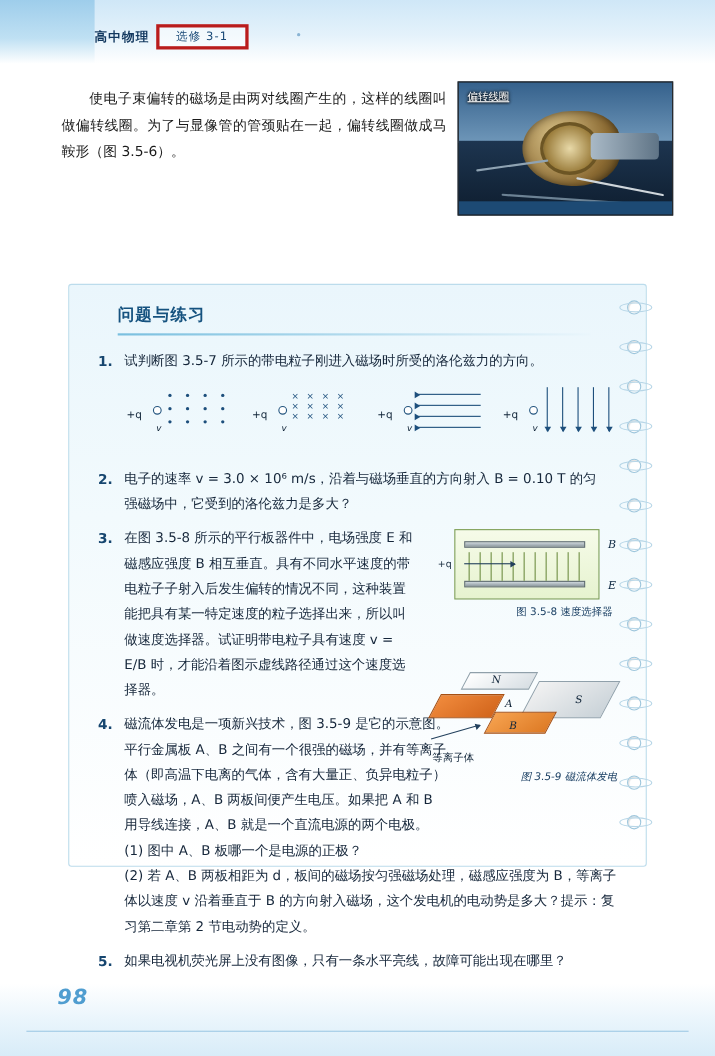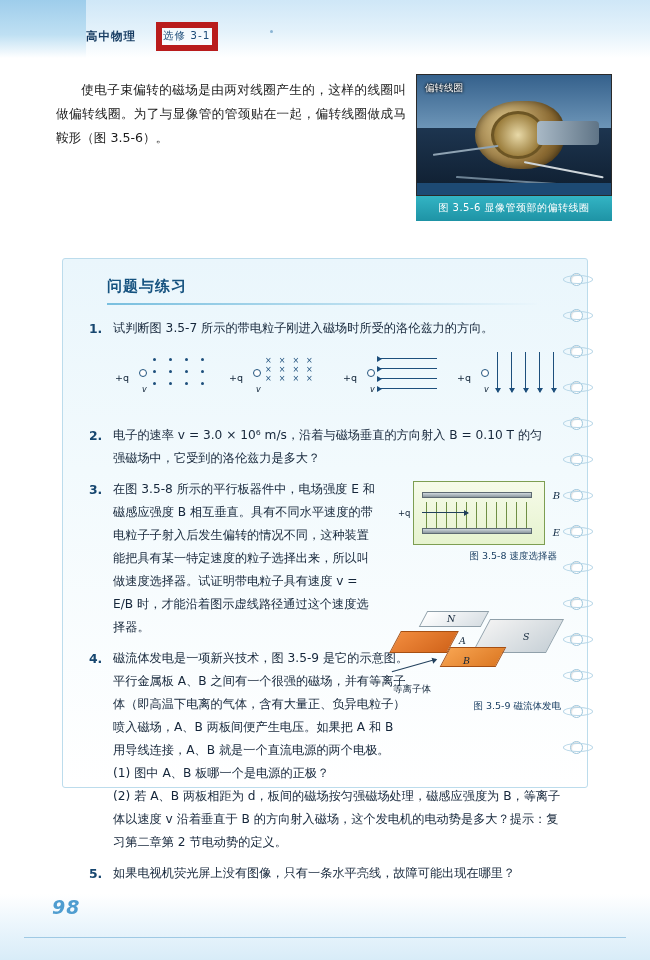--- a/index.html
+++ b/index.html
@@ -34,22 +34,22 @@
     background: #9fc9e4;
   }
 
   .header-label {
     position: absolute; left: 86px; top: 22px;
     font-size: 11.5px; color: #15406b; letter-spacing: 1px;
     display: flex; align-items: center; gap: 6px;
   }
   .header-label .subject { font-weight: bold; color: #12385f; }
   .header-label .vol {
-    border: 6px solid #b91c1c; padding: 1px 1px 2px; font-size: 10.5px;
-    color: #1b4b78; background: rgba(255,255,255,0.55); margin-left: 14px;
+    border: 3px solid #b91c1c; padding: 1px 15px 2px; font-size: 10.5px;
+    color: #1b4b78; background: rgba(255,255,255,0.55);
   }
   .header-dot {
     position: absolute; left: 270px; top: 30px; width: 3px; height: 3px;
     background: #8ab4d4; border-radius: 50%;
   }
 
   .page-number {
     position: absolute; left: 52px; bottom: 42px;
     font-size: 19px; color: #4f9dd0; font-style: italic; font-weight: bold;
     letter-spacing: 1px;
@@ -106,20 +106,21 @@
   .photo .wire2 { left: 8%; top: 66%; width: 34%; transform: rotate(-8deg); background:#8fa3b3; }
   .photo .wire3 { left: 20%; top: 84%; width: 66%; transform: rotate(4deg); background:#6c8294; }
   .photo .bluebar {
     position: absolute; left: 0; bottom: 0; width: 100%; height: 10%;
     background: #1d4a74;
   }
   .photo-tag {
     position: absolute; left: 8px; top: 7px;
     font-size: 9.5px; color: #ffffff;
     text-shadow: 0 0 3px #000, 0 0 3px #000;
+    text-decoration: underline;
   }
   .photo-cap {
     width: 196px; background: #2aa8b8;
     background: linear-gradient(to bottom, #33b4c4, #1e93a5);
     color: #ffffff; font-size: 10px; text-align: center;
     padding: 5px 2px 6px; letter-spacing: 0.5px;
   }
 
   
   .panel {
@@ -311,21 +312,21 @@
     background: #22405c; transform: rotate(-16deg);
   }
   .mhd .plasma-arrow::after{
     content:""; position:absolute; right:-1px; top:-2.5px;
     border-top:3px solid transparent; border-bottom:3px solid transparent;
     border-left:5px solid #22405c;
   }
   .plasma-label {
     font-size: 9.5px; color: #12263a; margin-left: 4px;
   }
-  .fig359 .cap { font-size: 9.5px; color: #1a3f63; margin-top: 4px; text-align: right; padding-right: 8px;}
+  .fig359 .cap { font-size: 9.5px; color: #1a3f63; margin-top: 4px; text-align: right; padding-right: 8px; font-style: italic;}
 </style>
 </head>
 <body>
 
 <div class="page-bg"></div>
 <div class="top-band"></div>
 <div class="top-band-left"></div>
 <div class="bottom-band"></div>
 <div class="bottom-rule"></div>
 
@@ -345,21 +346,20 @@
     <div class="floor"></div>
     <div class="tube"></div>
     <div class="coil"></div>
     <div class="neck"></div>
     <div class="wire1"></div>
     <div class="wire2"></div>
     <div class="wire3"></div>
     <div class="bluebar"></div>
     <div class="photo-tag">偏转线圈</div>
   </div>
-  <div class="photo-cap">图 3.5-6   显像管颈部的偏转线圈</div>
 </div>
 
 <div class="panel">
   <div class="panel-title">问题与练习</div>
   <div class="panel-title-rule"></div>
 
   <div class="spiral">
     <div class="hole" style="top:4px"></div>
     <div class="ring" style="top:6px"></div>
     <div class="hole" style="top:40px"></div>

